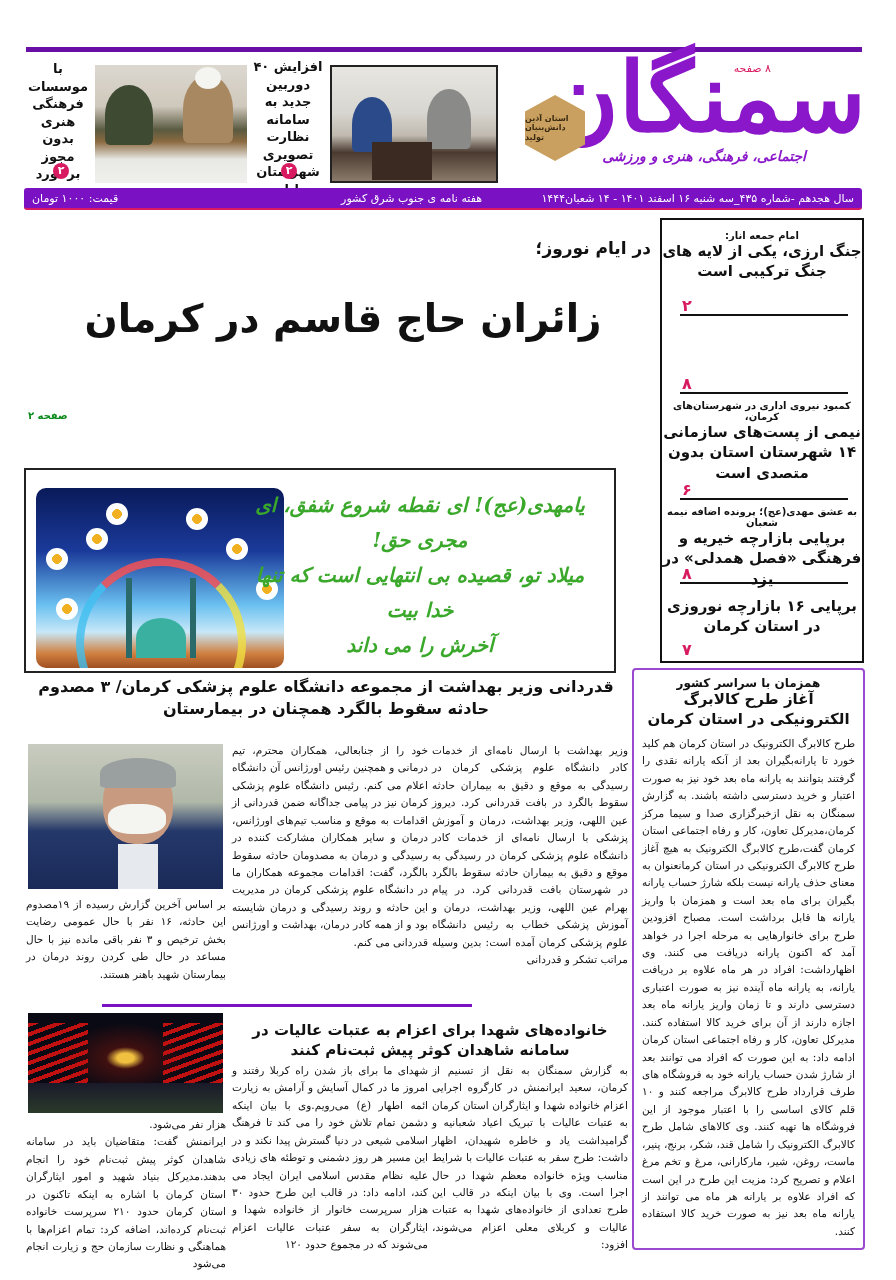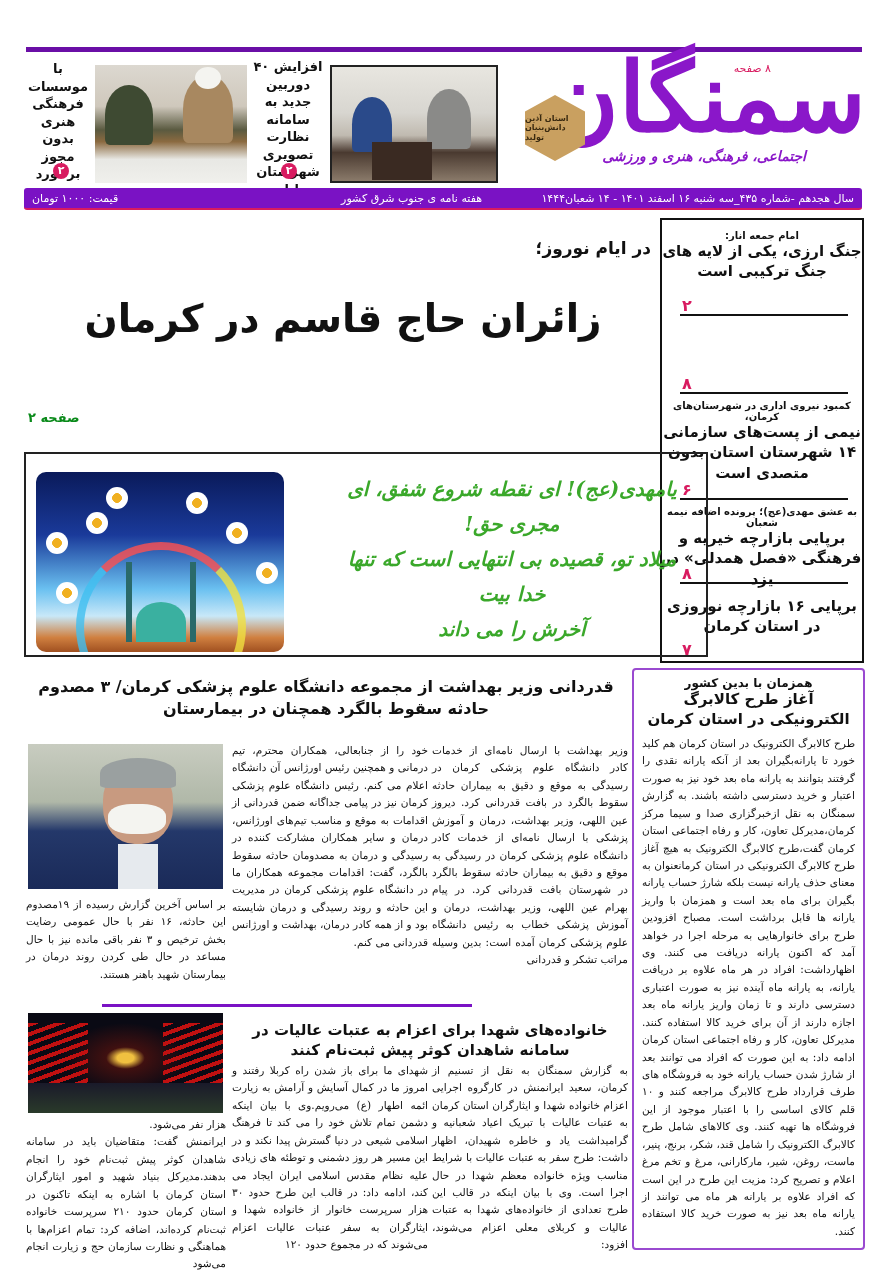--- a/index.html
+++ b/index.html
@@ -35,24 +35,24 @@
   .rcol { left: 660px; top: 218px; width: 204px; height: 445px; border: 2px solid #111; }
   .ritem { position:absolute; right: 0; width: 200px; text-align: center; }
   .rkick { font-size: 10px; font-weight: bold; }
   .rhead { font-size: 15px; font-weight: bold; line-height: 1.35; }
   .rpage { position: absolute; left: 20px; font-size: 16px; font-weight: bold; color: #d81b60; }
   .rline { position:absolute; left: 18px; width: 168px; height: 2px; background: #111; }
 
   
   .kicker { right: 245px; top: 238px; font-size: 17px; font-weight: bold; }
   .headline { left: 28px; top: 294px; width: 630px; text-align: center; font-size: 39px; font-weight: 700; line-height: 1.3; letter-spacing: -1px; }
-  .page-ref { left: 28px; top: 410px; font-size: 13px; color: #0a8a1a; font-weight: bold; }
-
-  
-  .banner { left: 24px; top: 452px; width: 684px; height: 205px; border: 2px solid #222; }
+  .page-ref { left: 28px; top: 410px; font-size: 10px; color: #0a8a1a; font-weight: bold; }
+
+  
+  .banner { left: 24px; top: 468px; width: 592px; height: 205px; border: 2px solid #222; }
   .banner-img { position:absolute; left: 10px; top: 18px; width: 248px; height: 180px; border-radius: 10px; background: linear-gradient(180deg,#0a1a5a 0%, #1a3a9a 35%, #6ac0f0 65%, #c8e8f8 80%, #d08040 92%, #a05020 100%); overflow:hidden; }
   .rainbow { position:absolute; left: 40px; top: 70px; width: 170px; height: 170px; border-radius: 50%; border: 8px solid transparent; border-top-color:#ff5050; border-right-color:#f0e040; border-left-color:#40c0f0; opacity: .8; }
   .daisy { position:absolute; width: 22px; height: 22px; border-radius: 50%; background: radial-gradient(circle,#f0b020 0 30%, #ffffff 32% 100%); }
   .minaret { position:absolute; width: 6px; height: 80px; background: #2a6a6a; top: 90px; }
   .dome { position:absolute; left: 100px; top: 130px; width: 50px; height: 40px; border-radius: 50% 50% 0 0; background: #3ab0a0; }
   .poem { position:absolute; right: 14px; top: 18px; width: 360px; text-align: center; font-family: "DejaVu Serif", serif; font-style: italic; color: #3aa82a; font-size: 20px; line-height: 1.75; font-weight: bold; }
 
   
   .rbox { left: 632px; top: 668px; width: 233px; height: 582px; border: 2px solid #9a4ad0; border-radius: 4px; padding: 6px 8px; text-align: center; }
   .rbox .kk { font-size: 12px; font-weight: bold; }
@@ -171,21 +171,21 @@
     <div class="dome"></div>
   </div>
   <div class="poem">
     <div>یامهدی(عج)! ای نقطه شروع شفق، ای مجری حق!</div>
     <div>میلاد تو، قصیده بی انتهایی است که تنها خدا بیت</div>
     <div>آخرش را می داند</div>
   </div>
 </div>
 
 <div class="abs rbox">
-  <div class="kk">همزمان با بدین کشور</div>
+  <div class="kk">همزمان با سراسر کشور</div>
   <div class="hh">آغاز طرح کالابرگ الکترونیکی در استان کرمان</div>
   <div class="body-text">طرح کالابرگ الکترونیک در استان کرمان هم کلید خورد تا یارانه‌بگیران بعد از آنکه یارانه نقدی را گرفتند بتوانند به یارانه ماه بعد خود نیز به صورت اعتبار و خرید دسترسی داشته باشند. به گزارش سمنگان به نقل ازخبرگزاری صدا و سیما مرکز کرمان،مدیرکل تعاون، کار و رفاه اجتماعی استان کرمان گفت،طرح کالابرگ الکترونیک به هیچ آغاز طرح کالابرگ الکترونیکی در استان کرمانعنوان به معنای حذف یارانه نیست بلکه شارژ حساب یارانه بگیران برای ماه بعد است و همزمان با واریز یارانه ها قابل برداشت است. مصباح افزودین طرح برای خانوارهایی به مرحله اجرا در خواهد آمد که اکنون یارانه دریافت می کنند. وی اظهارداشت: افراد در هر ماه علاوه بر دریافت یارانه، به یارانه ماه آینده نیز به صورت اعتباری دسترسی دارند و تا زمان واریز یارانه ماه بعد اجازه دارند از آن برای خرید کالا استفاده کنند. مدیرکل تعاون، کار و رفاه اجتماعی استان کرمان ادامه داد: به این صورت که افراد می توانند بعد از شارژ شدن حساب یارانه خود به فروشگاه های طرف قرارداد طرح کالابرگ مراجعه کنند و ۱۰ قلم کالای اساسی را با اعتبار موجود از این فروشگاه ها تهیه کنند. وی کالاهای شامل طرح کالابرگ الکترونیک را شامل قند، شکر، برنج، پنیر، ماست، روغن، شیر، مارکارانی، مرغ و تخم مرغ اعلام و تصریح کرد: مزیت این طرح در این است که افراد علاوه بر یارانه هر ماه می توانند از یارانه ماه بعد نیز به صورت خرید کالا استفاده کنند.</div>
 </div>
 
 <div class="abs a1-head">قدردانی وزیر بهداشت از مجموعه دانشگاه علوم پزشکی کرمان/ ۳ مصدوم حادثه سقوط بالگرد همچنان در بیمارستان</div>
 <div class="col body-text a1-c1">وزیر بهداشت با ارسال نامه‌ای از خدمات کادر دانشگاه علوم پزشکی کرمان در رسیدگی به موقع و دقیق به بیماران حادثه سقوط بالگرد در بافت قدردانی کرد. دیروز عین اللهی، وزیر بهداشت، درمان و آموزش پزشکی با ارسال نامه‌ای از خدمات کادر دانشگاه علوم پزشکی کرمان در رسیدگی به موقع و دقیق به بیماران حادثه سقوط بالگرد در شهرستان بافت قدردانی کرد. در پیام بهرام عین اللهی، وزیر بهداشت، درمان و آموزش پزشکی خطاب به رئیس دانشگاه علوم پزشکی کرمان آمده است: بدین وسیله مراتب تشکر و قدردانی</div>
 <div class="col body-text a1-c2">خود را از جنابعالی، همکاران محترم، تیم درمانی و همچنین رئیس اورژانس آن دانشگاه اعلام می کنم. رئیس دانشگاه علوم پزشکی کرمان نیز در پیامی جداگانه ضمن قدردانی از اقدامات به موقع و مناسب تیم‌های اورژانس، درمان و سایر همکاران مشارکت کننده در رسیدگی و درمان به مصدومان حادثه سقوط بالگرد، گفت: اقدامات مجموعه همکاران ما در دانشگاه علوم پزشکی کرمان در مدیریت این حادثه و روند رسیدگی و درمان شایسته بود و از همه کادر درمان، بهداشت و اورژانس قدردانی می کنم.</div>
 <div class="abs photo a1-photo" style="border:none;">
   <div class="face"></div>
   <div class="hair"></div>

